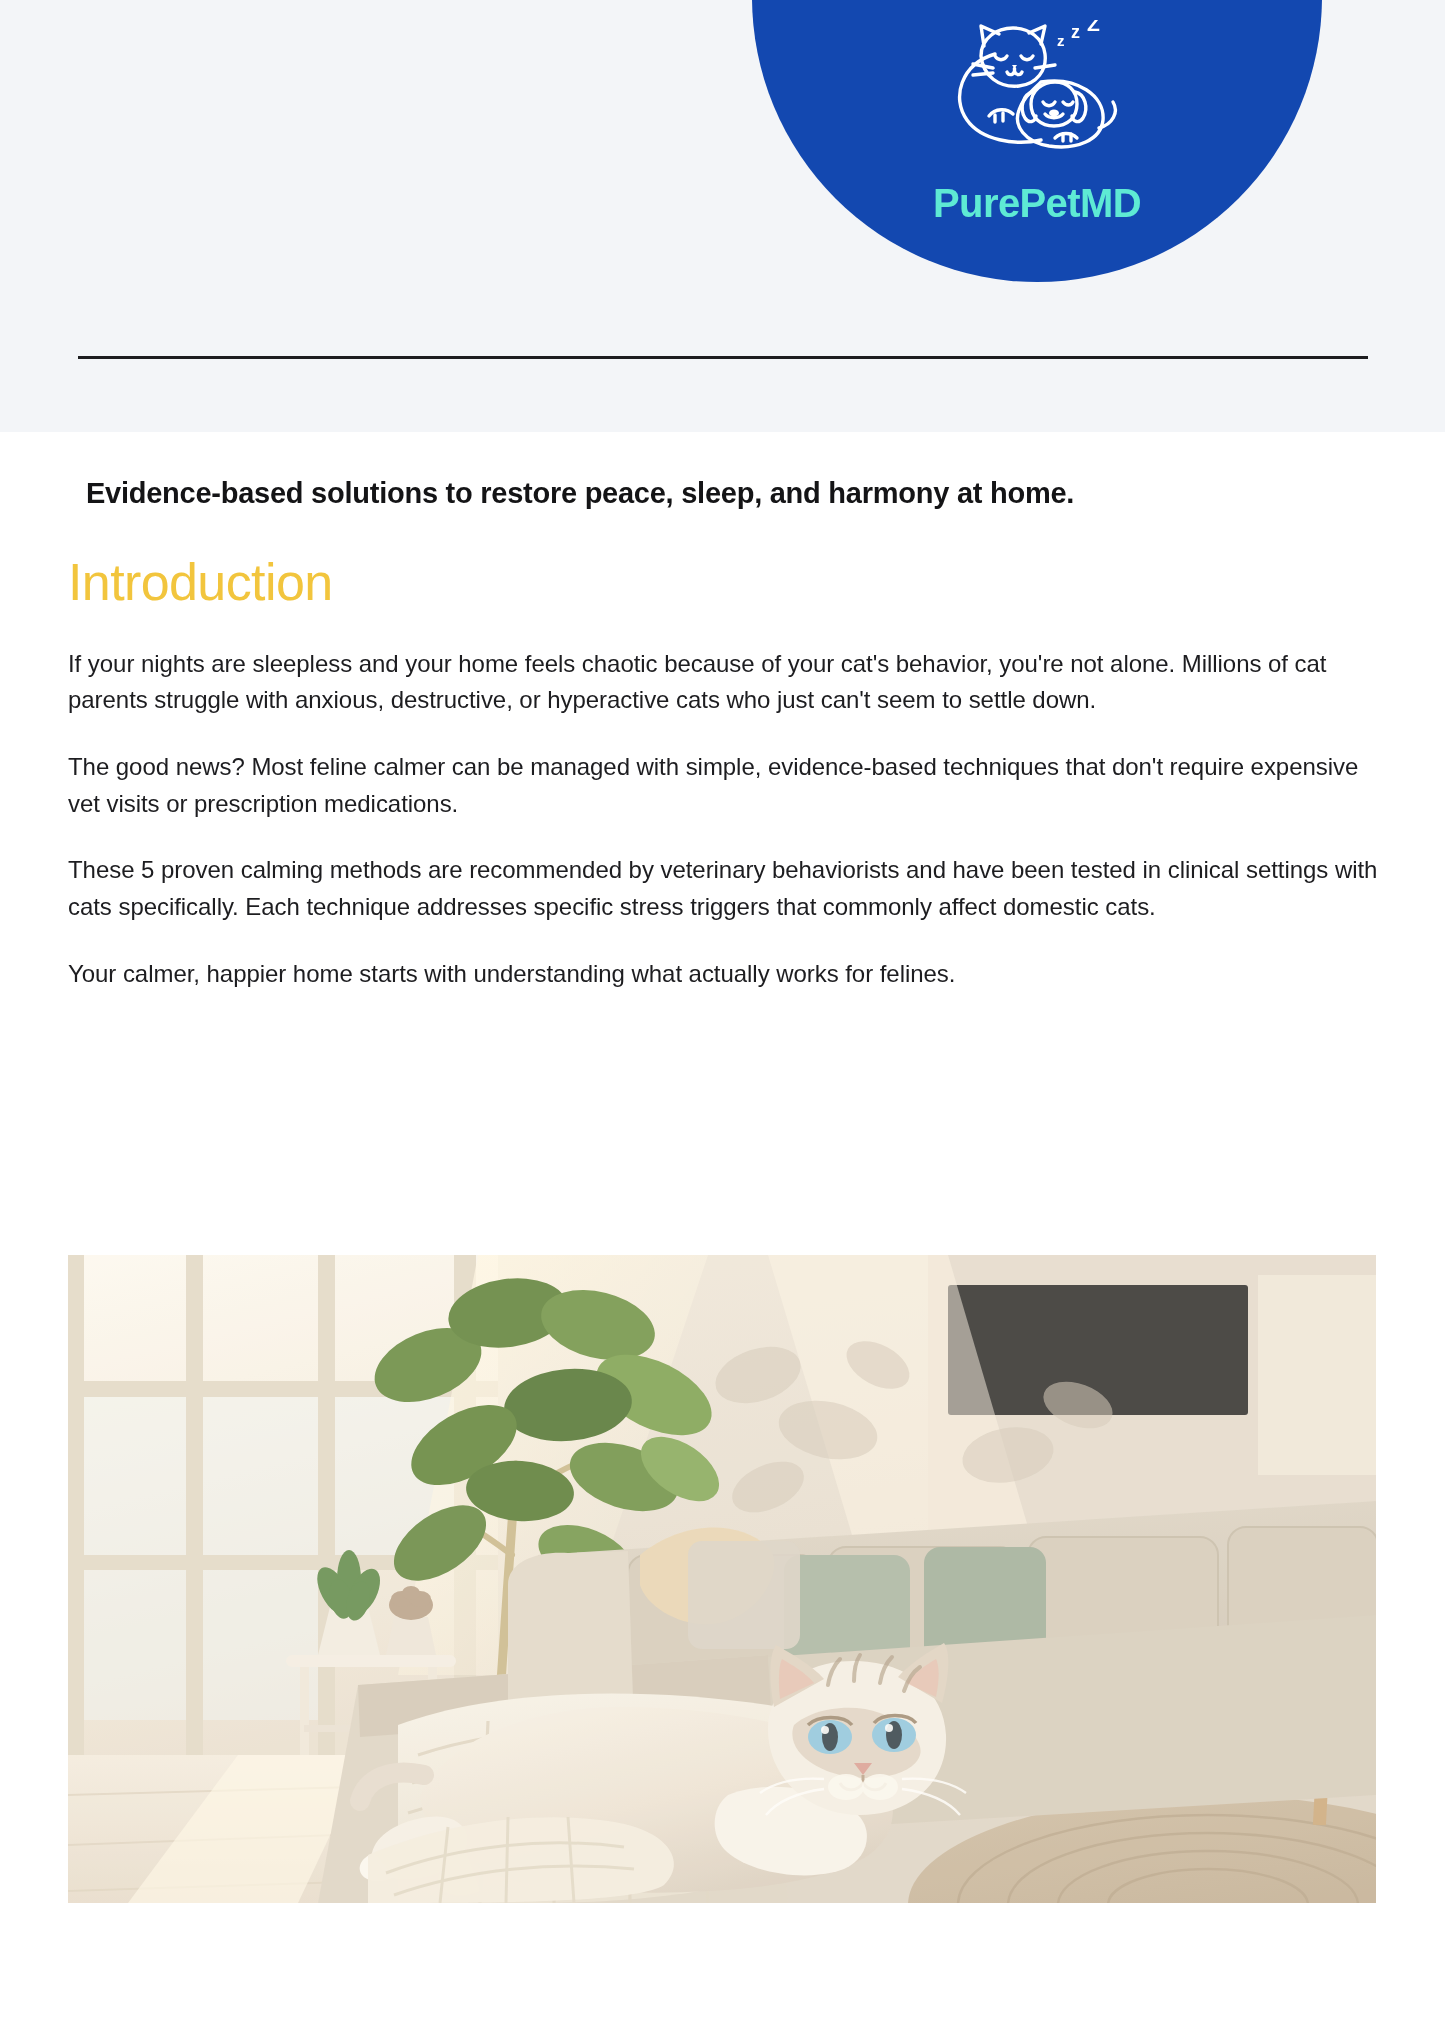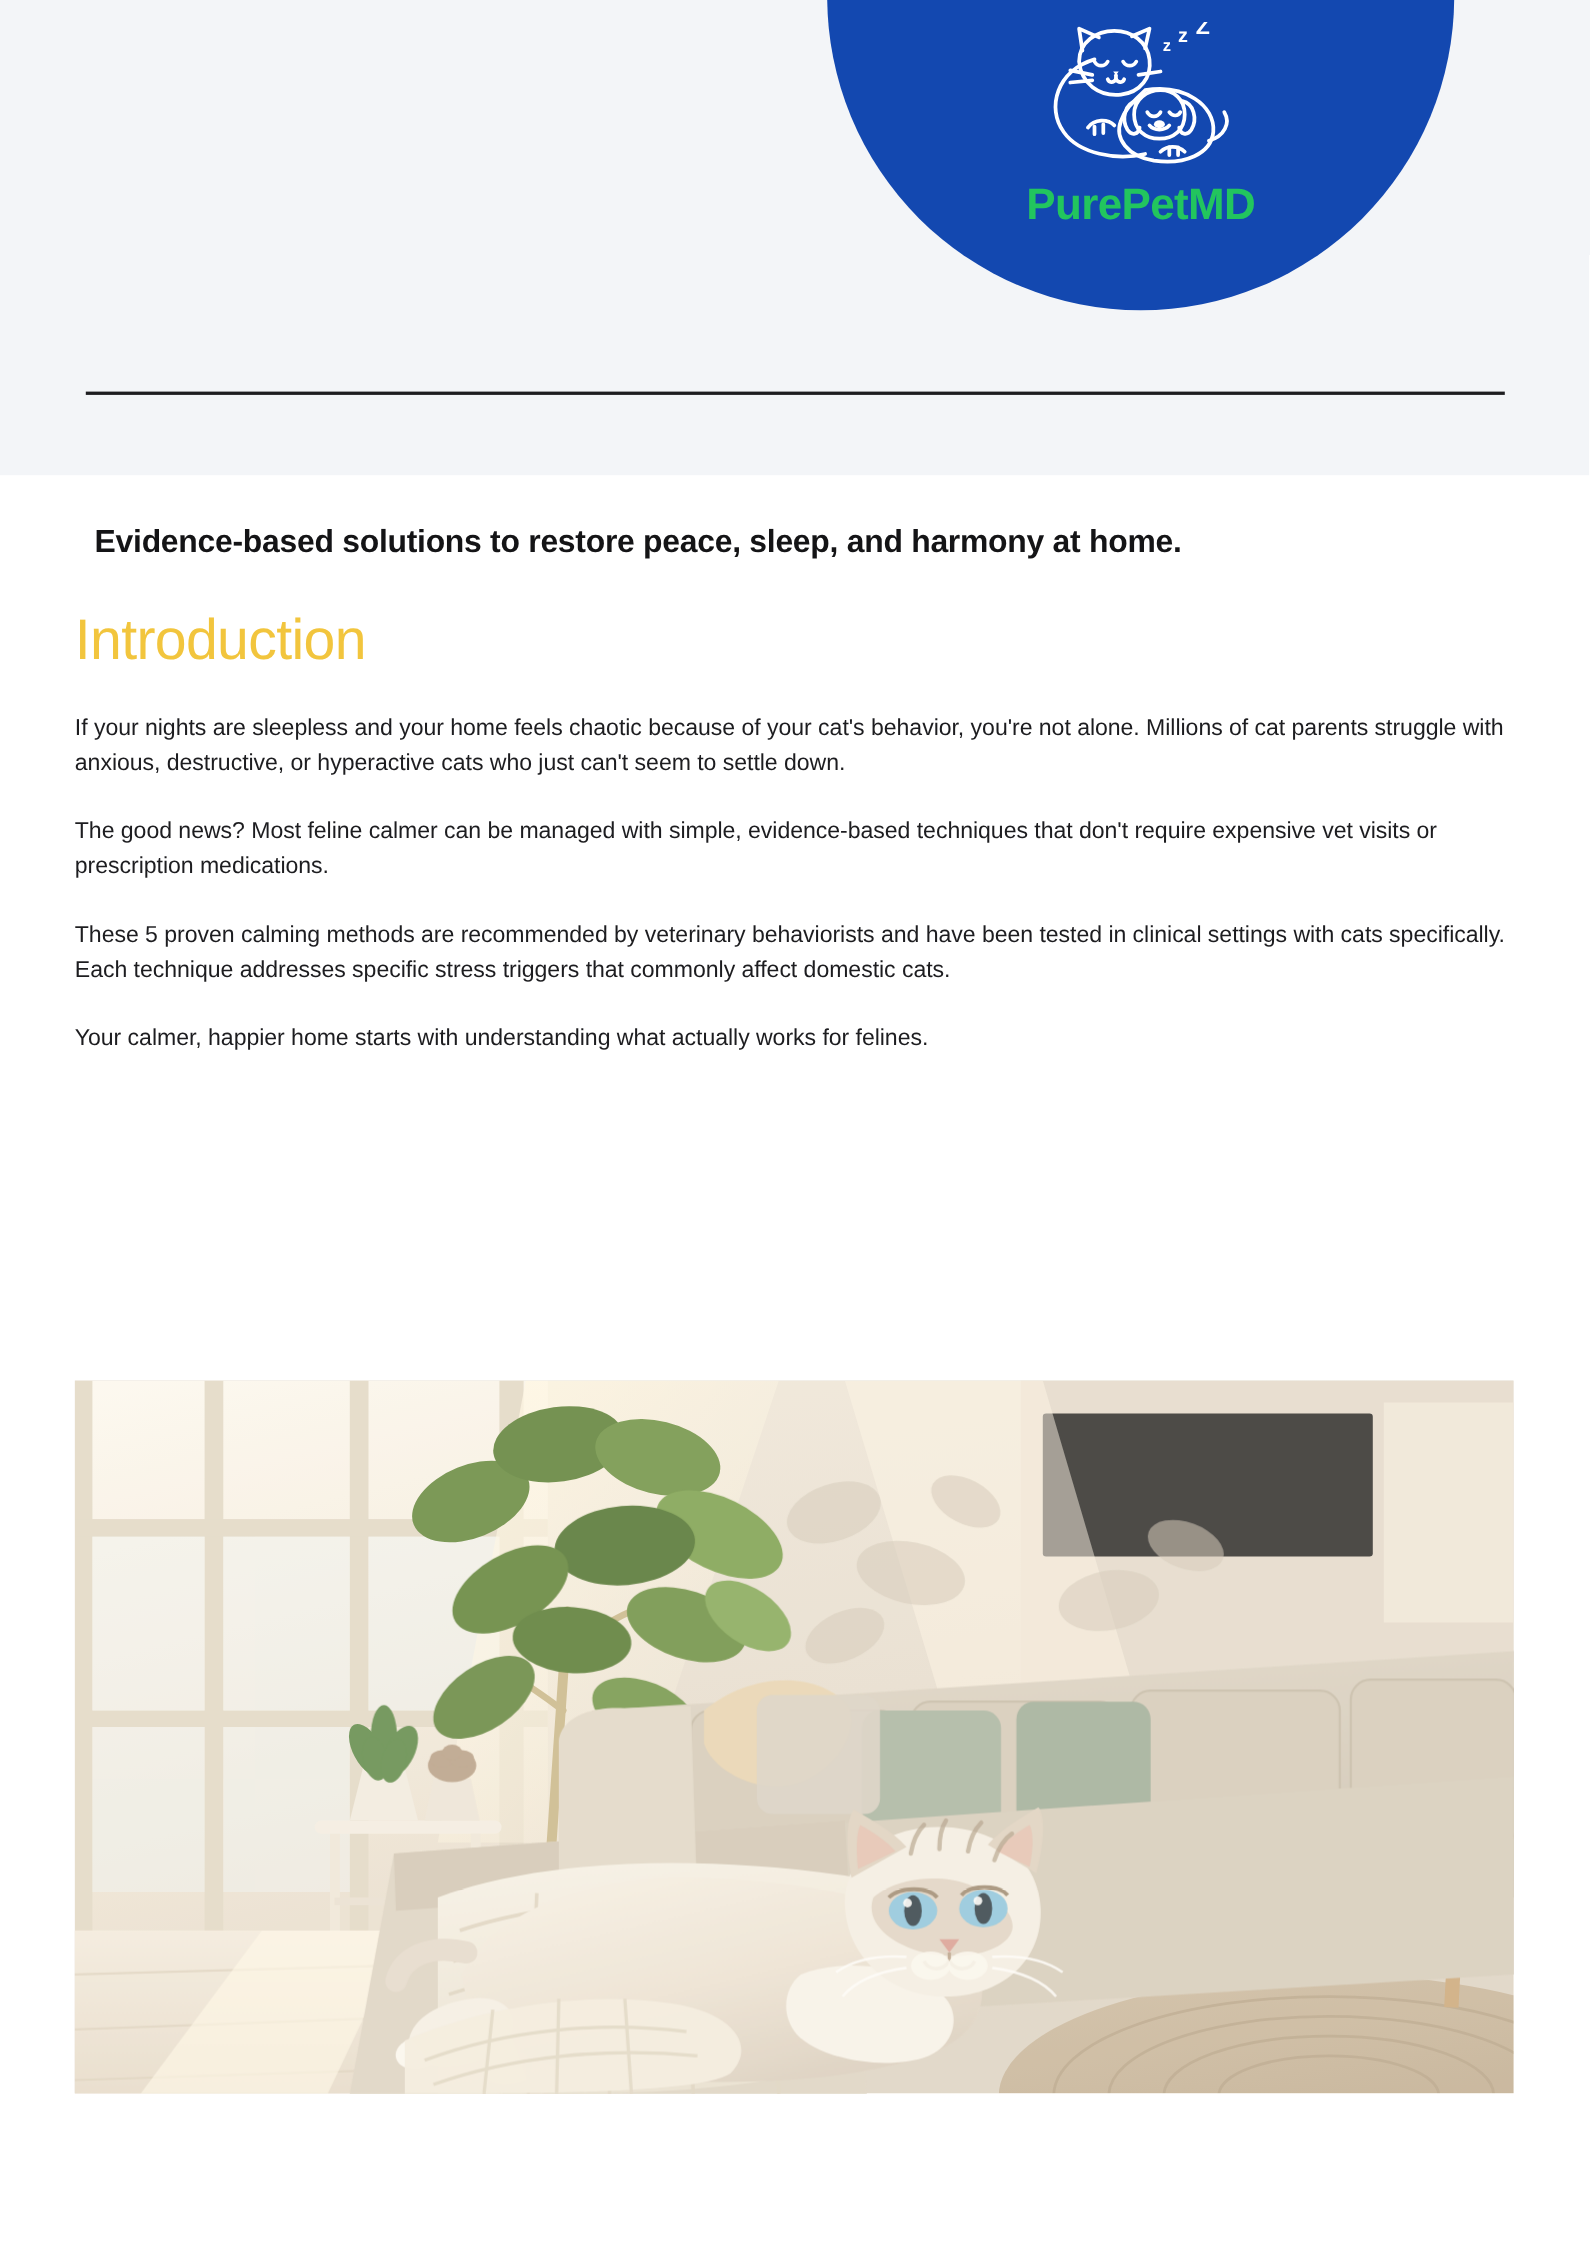--- a/index.html
+++ b/index.html
@@ -68,22 +68,22 @@
   .logo-stack {
     position: absolute;
     left: 0; right: 0;
     top: 168px;
     display: flex;
     flex-direction: column;
     align-items: center;
   }
   .logo-mark { width: 200px; height: 140px; display: block; }
   .logo-wordmark {
-    margin-top: 4px;
-    color: #22c55e;
+    margin-top: 21px;
+    color: #5eead4;
     font-size: 40px;
     font-weight: 700;
     letter-spacing: -0.6px;
   }
 
   
   .content {
     position: absolute;
     left: 68px;
     top: 472px;
@@ -105,21 +105,21 @@
     font-size: 52px;
     font-weight: 300;
     color: #f2c53d;
     letter-spacing: -0.6px;
     line-height: 1.1;
   }
 
   .body-copy { margin-top: 34px; }
 
   .para {
-    font-size: 21px;
+    font-size: 24px;
     line-height: 1.53;
     color: #1d1d20;
     letter-spacing: -0.05px;
     margin-bottom: 30px;
     max-width: 1310px;
   }
   .para:last-child { margin-bottom: 0; }
 
   
   .photo-frame {

